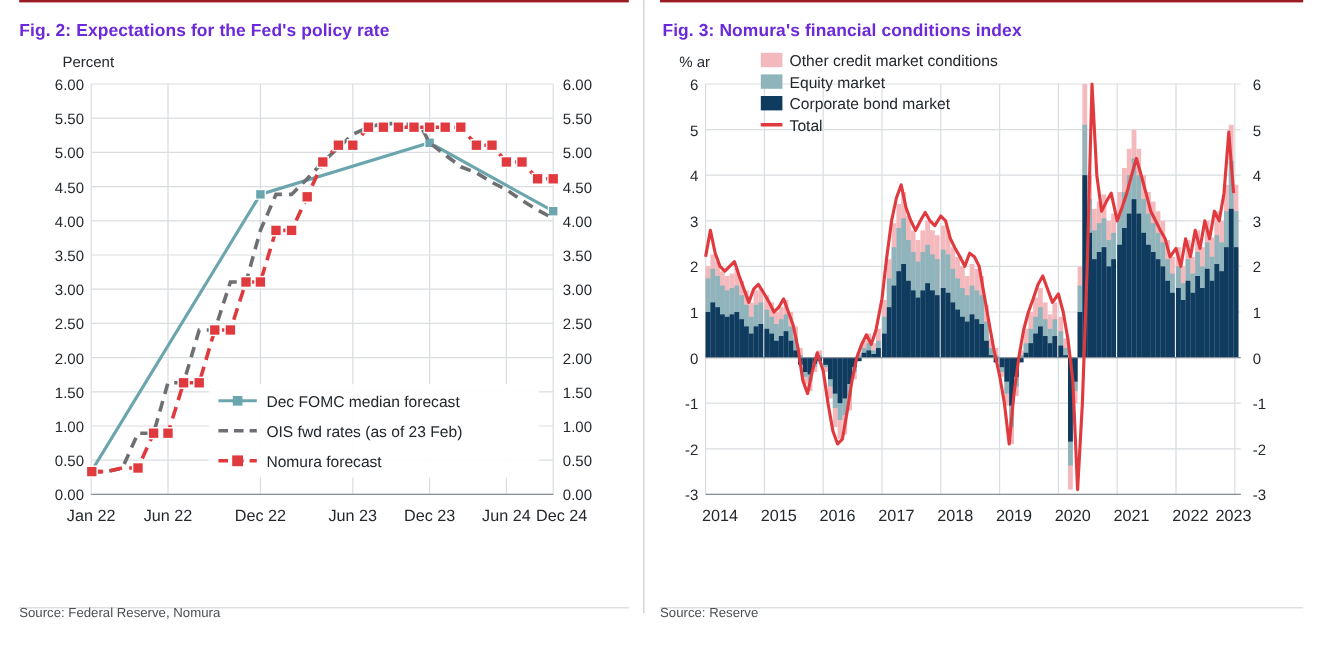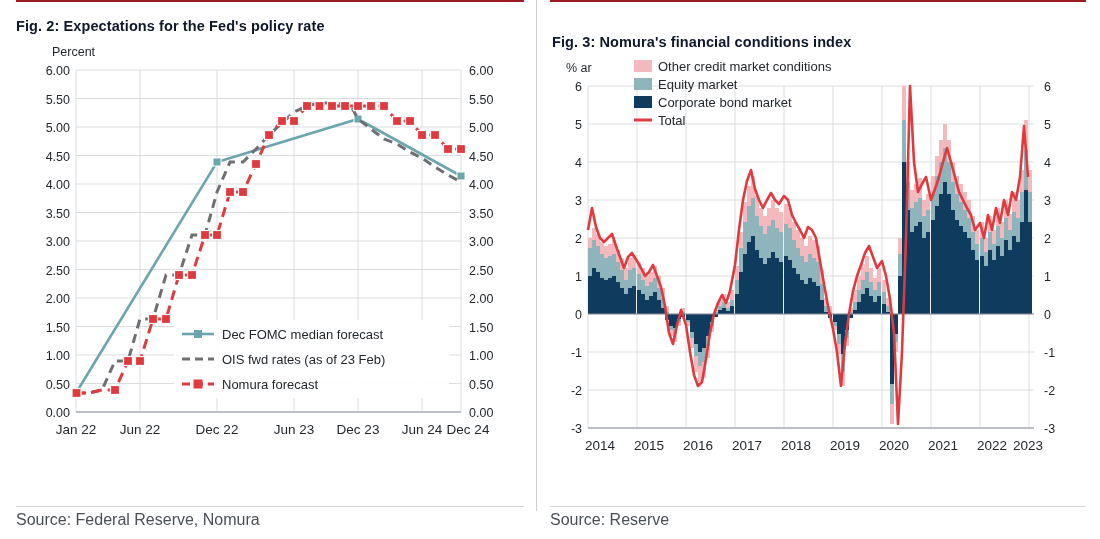--- a/index.html
+++ b/index.html
@@ -4,32 +4,32 @@
 <style>
   html,body{margin:0;padding:0;}
   body{
     width:1100px;height:539px;background:#ffffff;
     font-family:"Liberation Sans", sans-serif;
     color:#23282d;overflow:hidden;
   }
   .page{display:flex;width:1100px;height:539px;}
   .panel{position:relative;box-sizing:border-box;}
   .panel.left{width:536px;height:539px;padding:0 12px 0 16px;}
-  .panel.right{width:564px;height:539px;padding:16px 14px 0 16px;}
+  .panel.right{width:564px;height:539px;padding:0 14px 0 16px;}
   .panel.right:before{
     content:"";position:absolute;left:0;top:0;bottom:28px;width:1px;background:#c9ced3;
   }
   .toprule{position:absolute;left:16px;right:12px;top:0;height:2px;background:#9b1b22;}
   .panel.right .toprule{left:14px;right:14px;}
   .fig-title{
-    font-size:14.5px;font-weight:bold;color:#0f172a;
+    font-size:14.5px;font-weight:bold;color:#6d28d9;
     margin:0;padding-top:18px;letter-spacing:.1px;
   }
   .source{
-    position:absolute;left:16px;bottom:10px;font-size:16px;color:#4a4f55;
+    position:absolute;left:16px;bottom:22px;font-size:11px;color:#4a4f55;
   }
   .panel.right .source{left:14px;}
   .srule{position:absolute;left:16px;right:12px;bottom:32px;height:1px;background:#d3d7da;}
   .panel.right .srule{left:14px;right:14px;}
   .plotwrap{position:relative;}
   svg{display:block;}
   .tick{font-size:12.5px;fill:#23282d;font-family:"Liberation Sans", sans-serif;}
   .tickR{font-size:12.5px;fill:#23282d;font-family:"Liberation Sans", sans-serif;}
   .xtick2{font-size:13.5px;fill:#23282d;font-family:"Liberation Sans", sans-serif;}
   .legtxt{font-size:13px;fill:#23282d;font-family:"Liberation Sans", sans-serif;}

